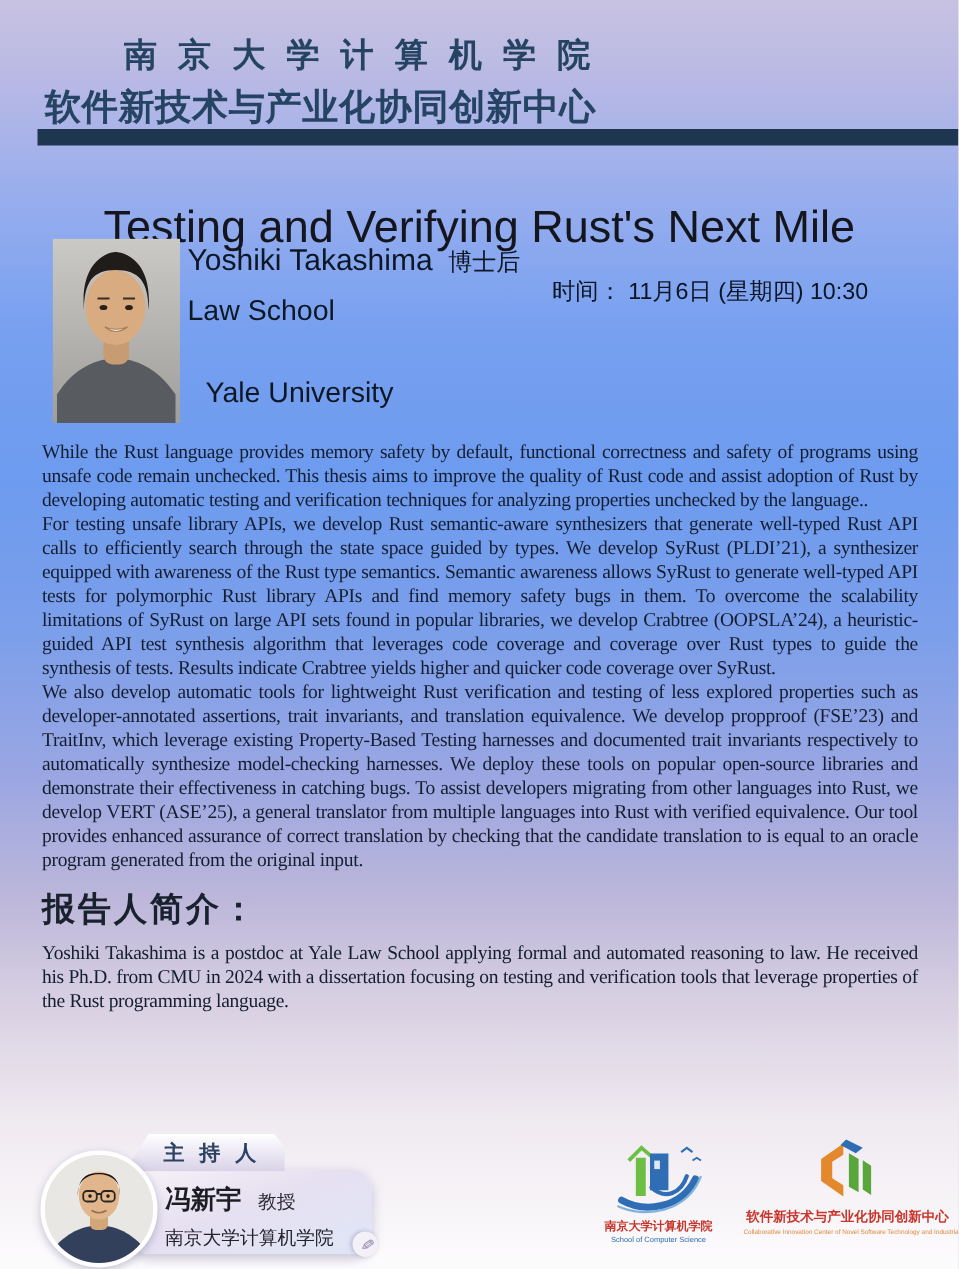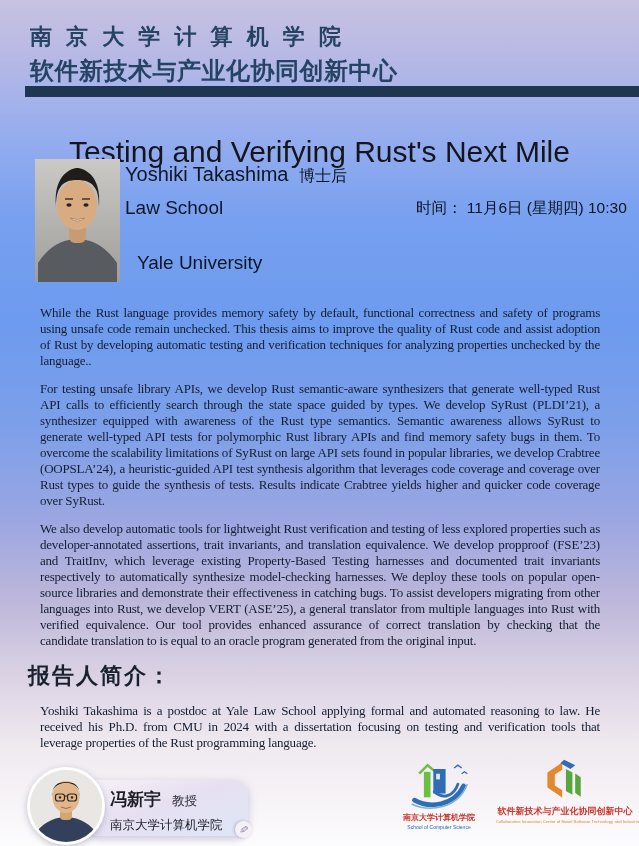--- a/index.html
+++ b/index.html
@@ -4,42 +4,42 @@
 <style>
   html,body{margin:0;padding:0;background:#e8e8ee;}
   .poster{
     position:relative;width:639px;height:846px;overflow:hidden;
     font-family:"Liberation Sans",sans-serif;
     background:linear-gradient(180deg,
       #c8c2e1 0%, #b6b8e5 7%, #96adee 16%, #77a0f0 26%, #6d9bef 38%,
       #7c9fea 50%, #9aa6e2 61%, #bdb7da 71%, #d8d0e2 79%, #efe9f0 88%, #fdfcfd 100%);
   }
   
-  .org-lines{position:absolute;left:30px;top:22px;color:#254463;}
+  .org-lines{position:absolute;left:30px;top:22px;color:#254463;text-align:right;}
   .org-line1{font-size:22px;font-weight:bold;letter-spacing:4px;white-space:nowrap;}
   .org-line2{font-size:24px;font-weight:bold;letter-spacing:0.5px;margin-top:3px;white-space:nowrap;}
   .badge{position:absolute;right:22px;top:36px;font-size:30px;font-weight:bold;letter-spacing:4px;color:#254463;}
   .divider{position:absolute;left:25px;right:0;top:86px;height:11px;background:#1e3650;}
   .page-title{position:absolute;left:0;right:0;top:99px;text-align:center;font-size:30px;color:#15151d;margin-top:36px;}
   
   .speaker-photo{position:absolute;left:35px;top:159px;width:85px;height:123px;overflow:hidden;}
   .speaker-photo svg{display:block;}
   .speaker-name-row{position:absolute;left:125px;top:163px;color:#0e1726;white-space:nowrap;}
   .speaker-name{font-size:20px;font-weight:normal;}
   .speaker-degree{font-size:16px;font-weight:normal;margin-left:6px;}
   .speaker-dept{position:absolute;left:125px;top:197px;font-size:19px;color:#0e1726;}
   .speaker-univ{position:absolute;left:137px;top:252px;font-size:19px;color:#0e1726;}
-  .time-row{position:absolute;left:368px;top:198px;font-size:15.5px;color:#0b1526;white-space:nowrap;margin-left:48px;}
+  .time-row{position:absolute;left:368px;top:184px;font-size:15.5px;color:#0b1526;white-space:nowrap;}
   .place-row{position:absolute;left:368px;top:252px;font-size:15.5px;color:#0b1526;white-space:nowrap;}
   
   .textcol{position:absolute;left:28px;width:584px;top:293px;}
   .sec-heading{font-size:22px;font-weight:bold;color:#19212f;letter-spacing:2px;margin:0 0 6px 0;}
   .serif-body{font-family:"Liberation Serif",serif;font-size:13px;line-height:16px;
     letter-spacing:-0.2px;color:#141e30;text-align:justify;}
-  .serif-body p{margin:12px;}
+  .serif-body p{margin:0;}
   .bio-block{margin-top:10px;}
   
   .host-photo{position:absolute;left:27px;top:767px;width:72px;height:72px;border-radius:50%;
     overflow:hidden;border:3px solid #fff;box-shadow:0 2px 6px rgba(90,85,130,.35);z-index:5;background:#e9e7e3;}
   .host-tab{position:absolute;left:83px;top:756px;height:25px;line-height:25px;z-index:4;
     padding:0 16px 0 26px;font-size:14px;font-weight:bold;letter-spacing:3px;color:#2c4366;
     background:linear-gradient(180deg,#ffffff,#d9d2e8);
     clip-path:polygon(16px 0, calc(100% - 7px) 0, 100% 9px, 100% 100%, 0 100%);}
   .host-card{position:absolute;left:86px;top:780px;width:162px;height:56px;z-index:3;
     border-radius:14px;border-top-left-radius:4px;
@@ -114,20 +114,21 @@
       </div>
     </div>
     <div class="bio-block">
       <div class="sec-heading">报告人简介：</div>
       <div class="serif-body">
         <p>Yoshiki Takashima is a postdoc at Yale Law School applying formal and automated reasoning to law. He received his Ph.D. from CMU in 2024 with a dissertation focusing on testing and verification tools that leverage properties of the Rust programming language.</p>
       </div>
     </div>
   </div>
 
+  <div class="host-tab">主 持 人</div>
   <div class="host-card">
     <div>
       <span class="host-name">冯新宇</span>
       <span class="host-title">教授</span>
     </div>
     <div class="host-affil">南京大学计算机学院</div>
     <div class="pencil-icon">✎</div>
   </div>
   <div class="host-photo">
     <svg width="72" height="72" viewBox="0 0 72 72">

